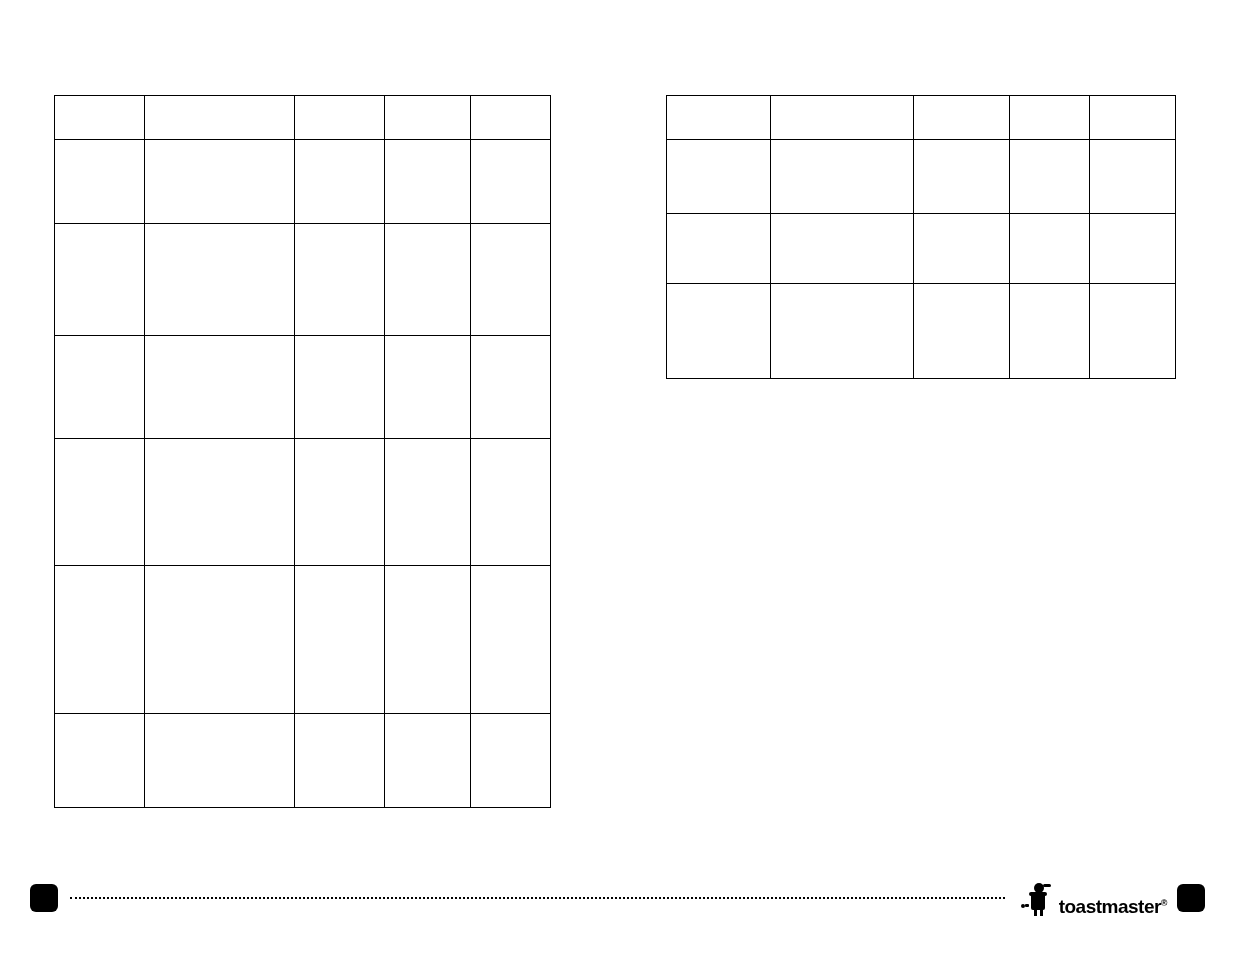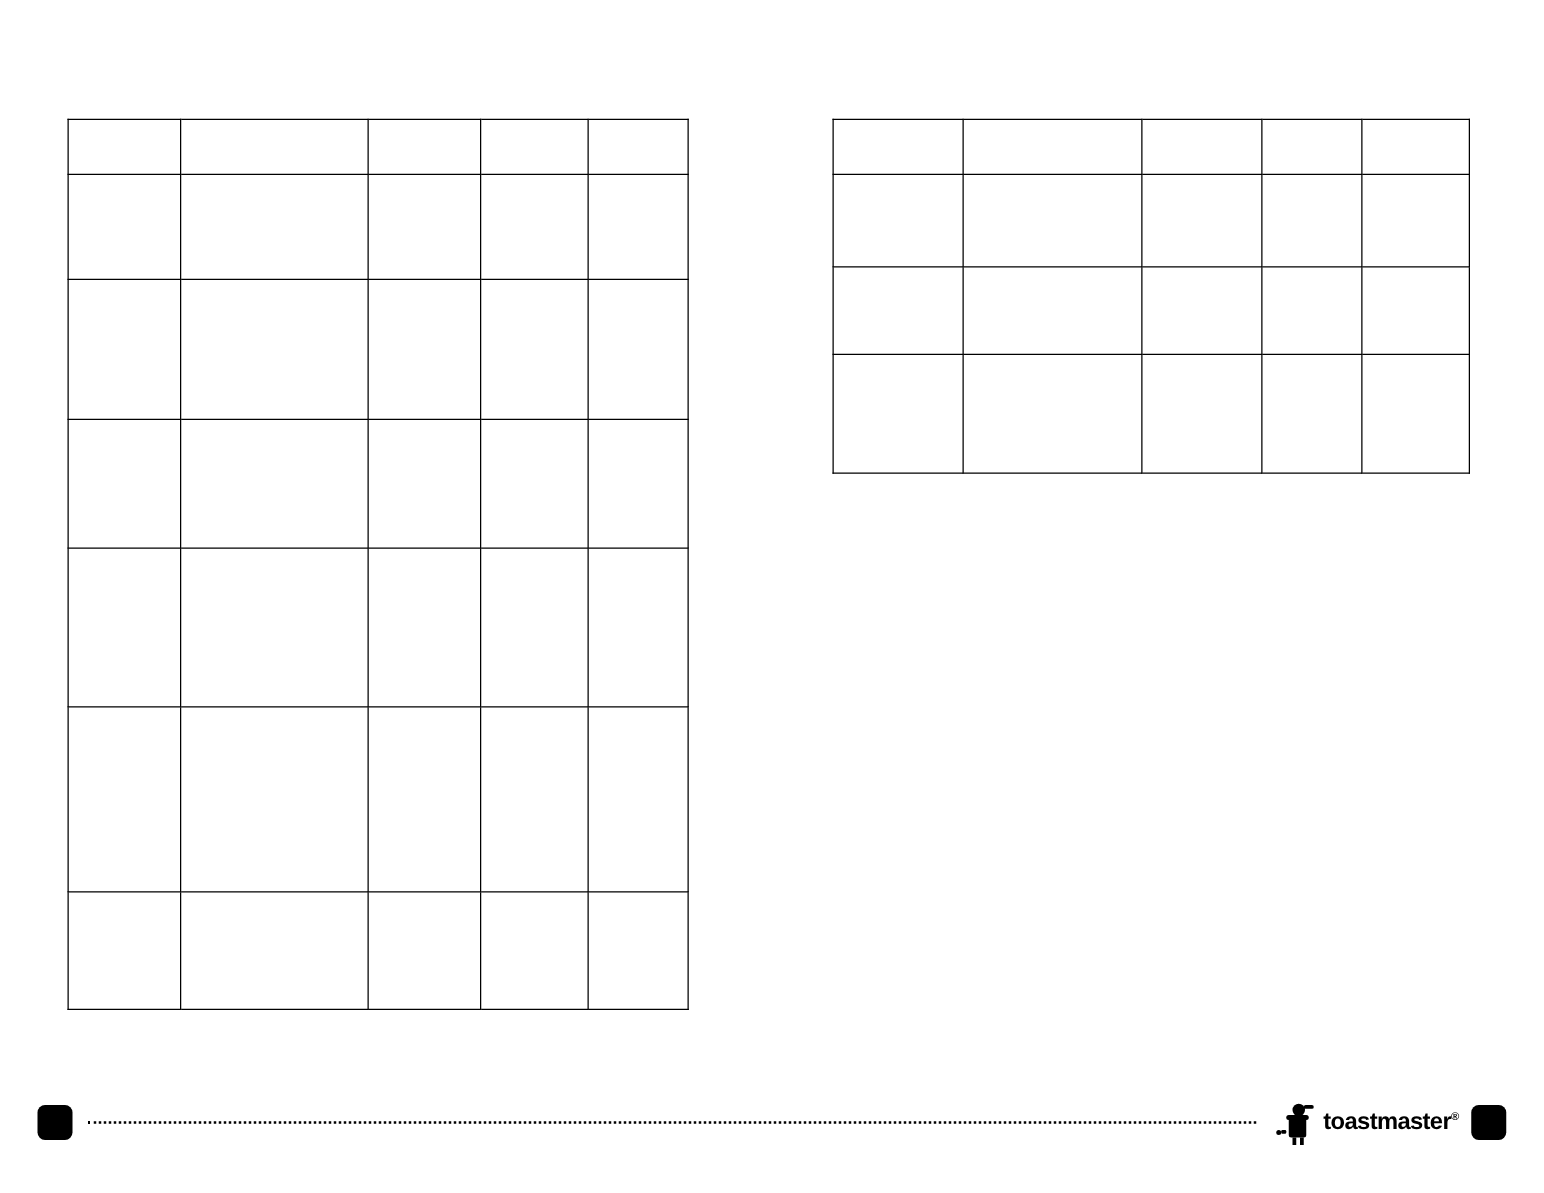--- a/index.html
+++ b/index.html
@@ -53,21 +53,21 @@
     flex-shrink: 0;
   }
   .dotted-line {
     flex: 1;
     border-bottom: 2px dotted #000;
     margin: 0 12px;
     height: 0;
   }
   .logo-wrap {
     display: flex;
-    align-items: center;
+    align-items: flex-end;
     flex-shrink: 0;
     margin-right: 10px;
   }
   .logo-icon {
     width: 40px;
     height: 40px;
     position: relative;
   }
   .logo-text {
     font-family: Arial, Helvetica, sans-serif;

